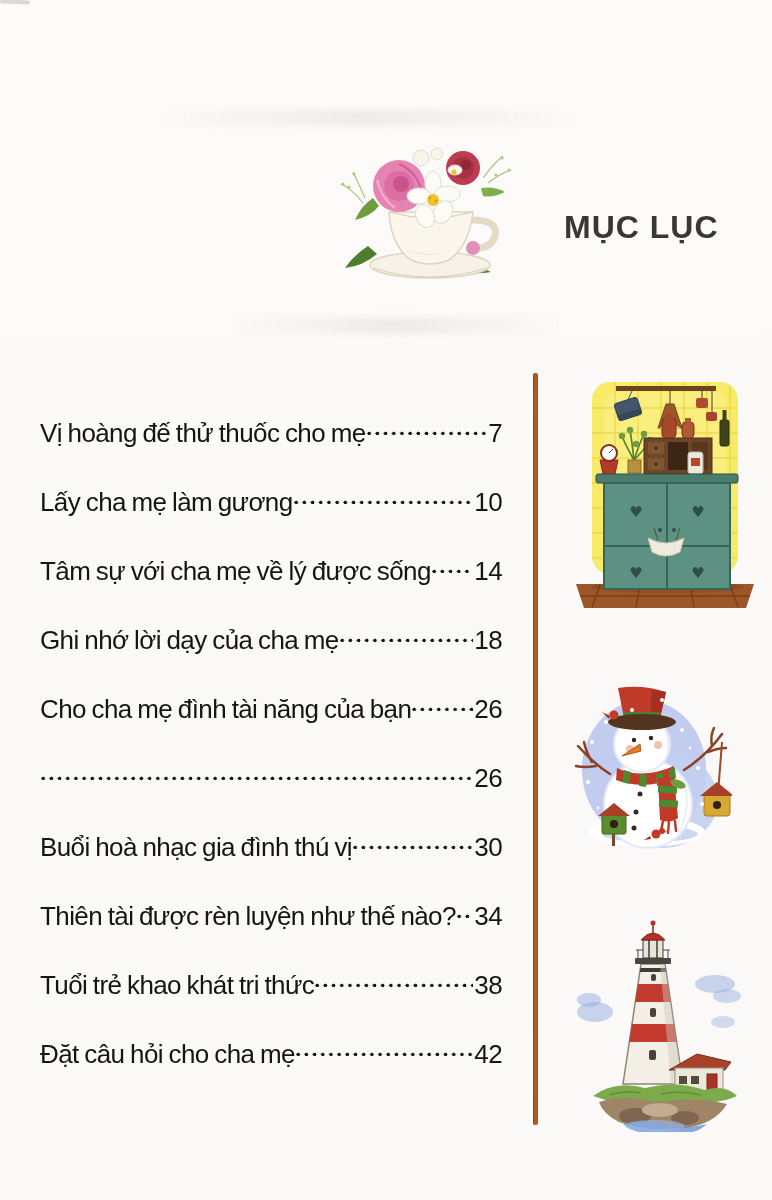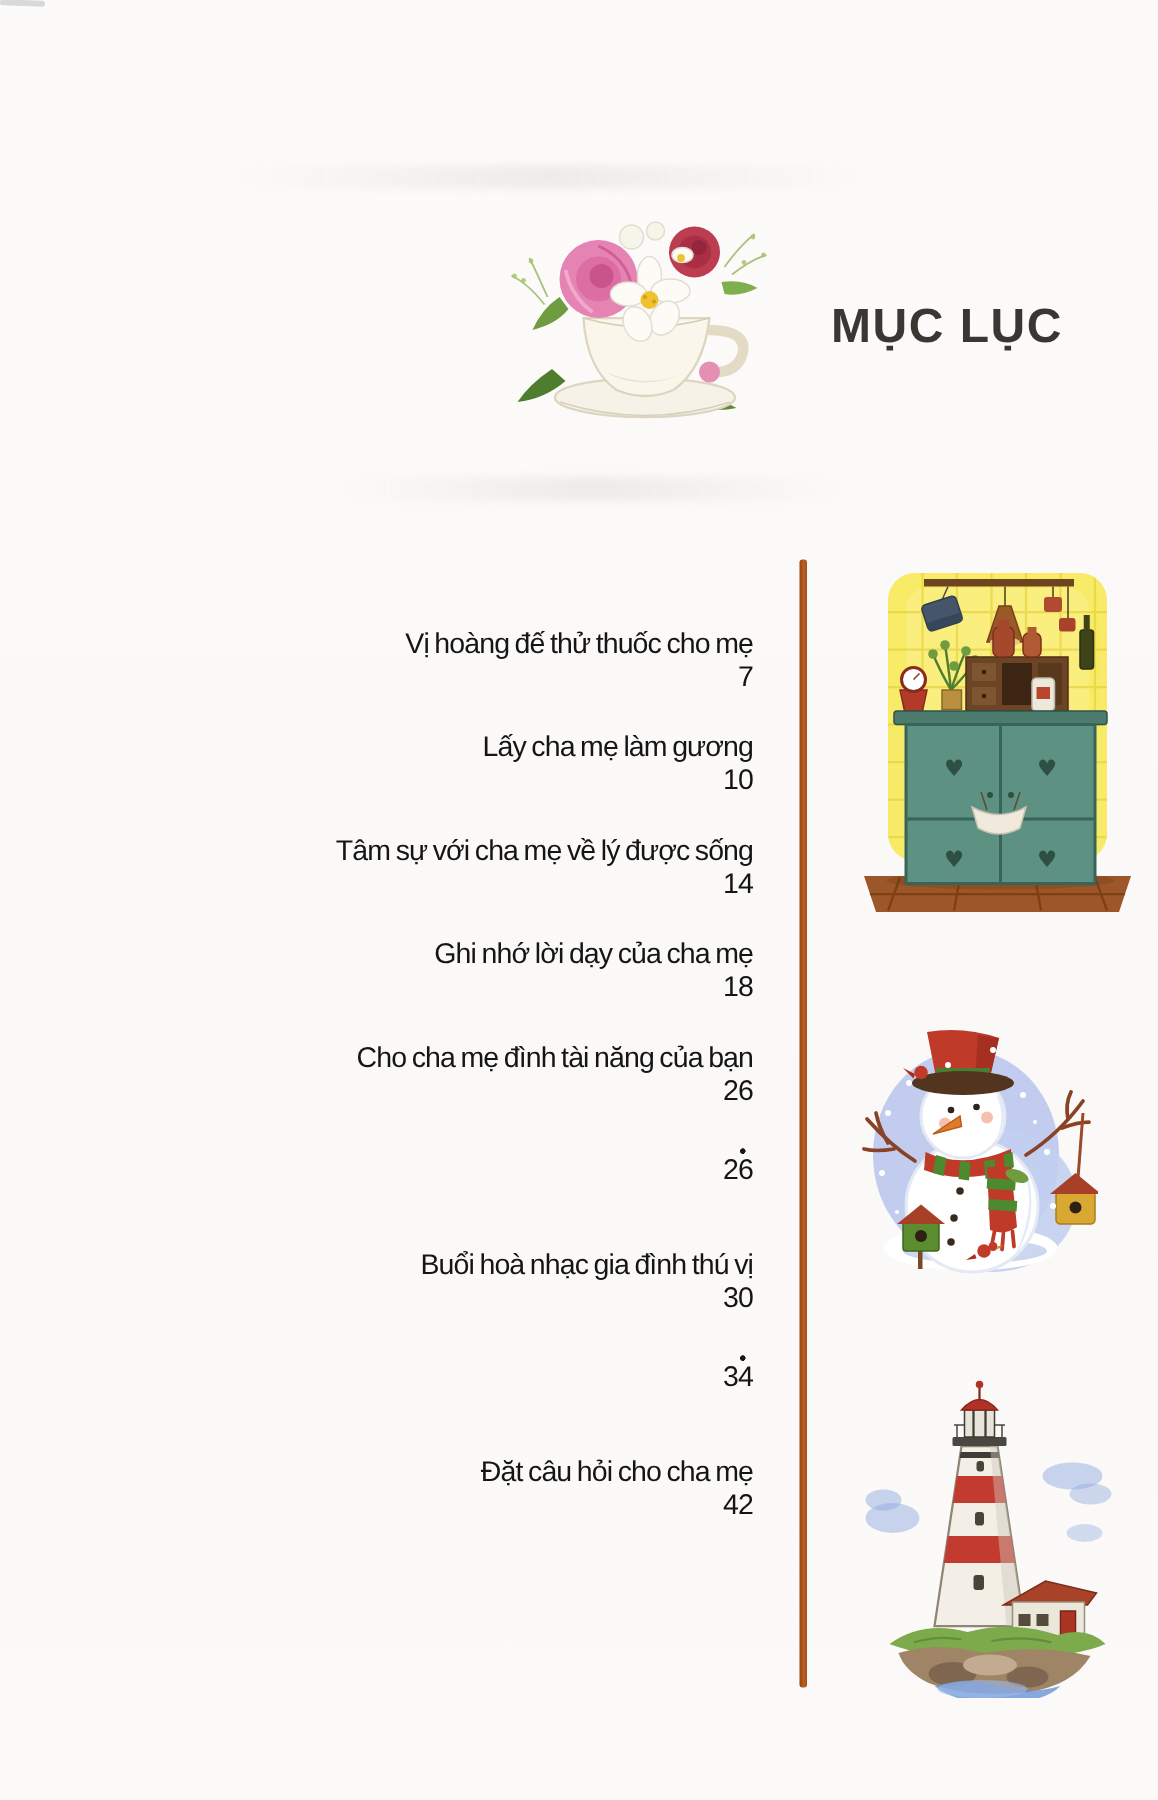--- a/index.html
+++ b/index.html
@@ -17,36 +17,36 @@
   .ghost{
     position:absolute;height:16px;border-radius:8px;
     background:linear-gradient(90deg,rgba(150,150,150,0),rgba(150,150,150,.14),rgba(150,150,150,0));
     filter:blur(3px);
   }
   .ghost-1{left:150px;top:110px;width:430px;}
   .ghost-2{left:230px;top:318px;width:330px;}
   .illu{position:absolute;}
   .teacup{left:333px;top:128px;}
   .page-title{
-    position:absolute;left:548px;top:193px;margin:6px;
+    position:absolute;left:548px;top:193px;margin:16px;
     font-size:32px;font-weight:bold;letter-spacing:1px;color:#3a3733;
   }
   .divider{
     position:absolute;left:533px;top:373px;width:5px;height:752px;
     background:linear-gradient(90deg,#8f4413,#bc5f1f 55%,#a64f18);
     border-radius:2px;
   }
   .toc{
     position:absolute;left:40px;top:419px;width:462px;
     display:flex;flex-direction:column;
   }
   .toc-row{
-    display:flex;align-items:flex-end;
+    display:flex;align-items:center;
     height:28px;margin-bottom:41px;
-    font-size:19px;letter-spacing:-0.6px;word-spacing:-1px;color:#151515;flex-direction:column;
+    font-size:26px;letter-spacing:-0.6px;word-spacing:-1px;color:#151515;
   }
   .toc-title{white-space:nowrap;}
   .toc-dots{
     flex:1;min-width:8px;height:5px;margin:0 1px;
     background-image:radial-gradient(circle at 2.2px 2.4px,#171717 1.7px,rgba(0,0,0,0) 2px);
     background-size:8.2px 5px;background-repeat:repeat-x;background-position:left bottom;
   }
   .toc-page{white-space:nowrap;}
   .cabinet{left:570px;top:378px;}
   .snowman{left:572px;top:682px;}
@@ -144,22 +144,28 @@
     <div class="toc-row">
       <span class="toc-dots"></span>
       <span class="toc-page">26</span>
     </div>
     <div class="toc-row">
       <span class="toc-title">Buổi hoà nhạc gia đình thú vị</span>
       <span class="toc-dots"></span>
       <span class="toc-page">30</span>
     </div>
     <div class="toc-row">
+      <span class="toc-title">Thiên tài được rèn luyện như thế nào?</span>
       <span class="toc-dots"></span>
       <span class="toc-page">34</span>
+    </div>
+    <div class="toc-row">
+      <span class="toc-title">Tuổi trẻ khao khát tri thức</span>
+      <span class="toc-dots"></span>
+      <span class="toc-page">38</span>
     </div>
     <div class="toc-row">
       <span class="toc-title">Đặt câu hỏi cho cha mẹ</span>
       <span class="toc-dots"></span>
       <span class="toc-page">42</span>
     </div>
   </div>
 
   <svg class="illu cabinet" width="190" height="232" viewBox="0 0 190 232">
     <defs>

